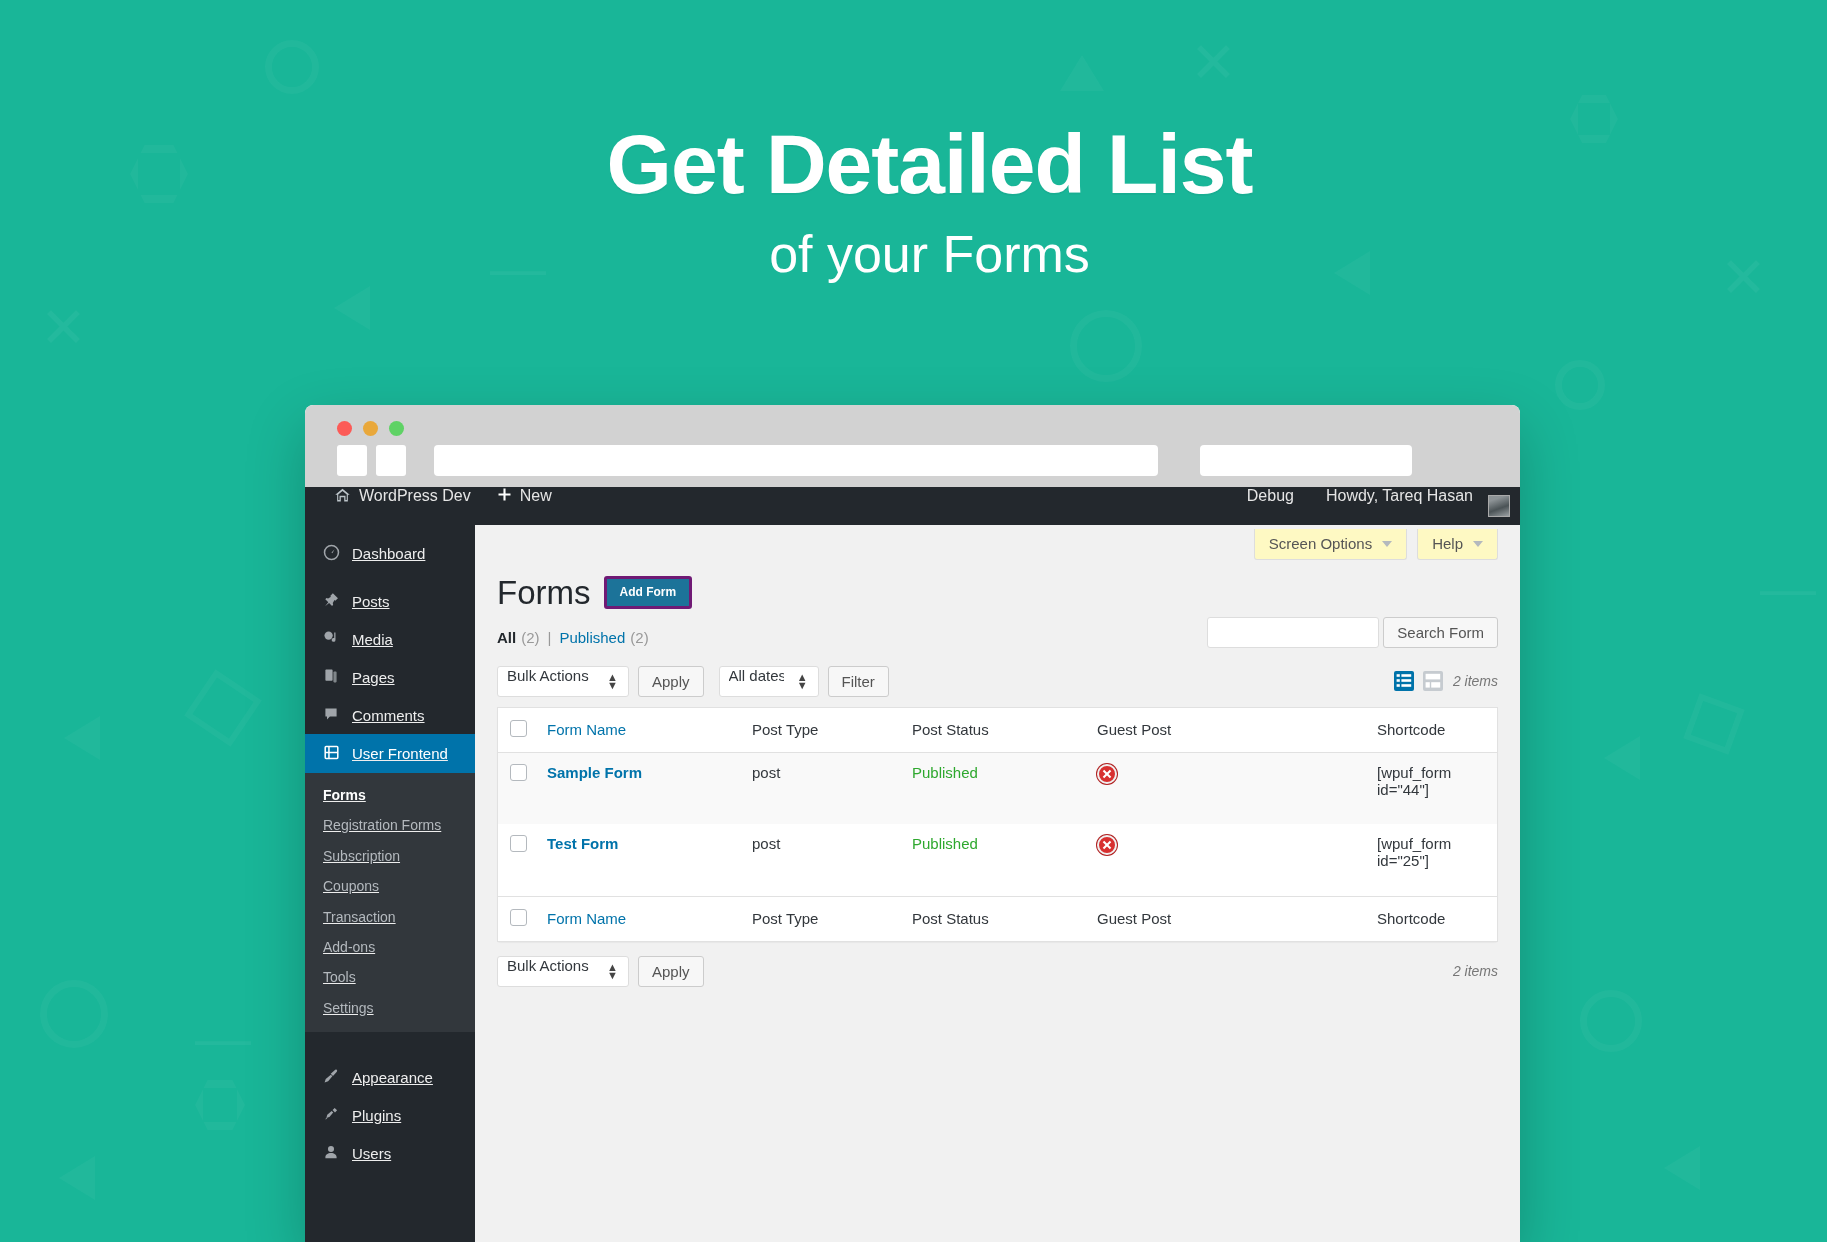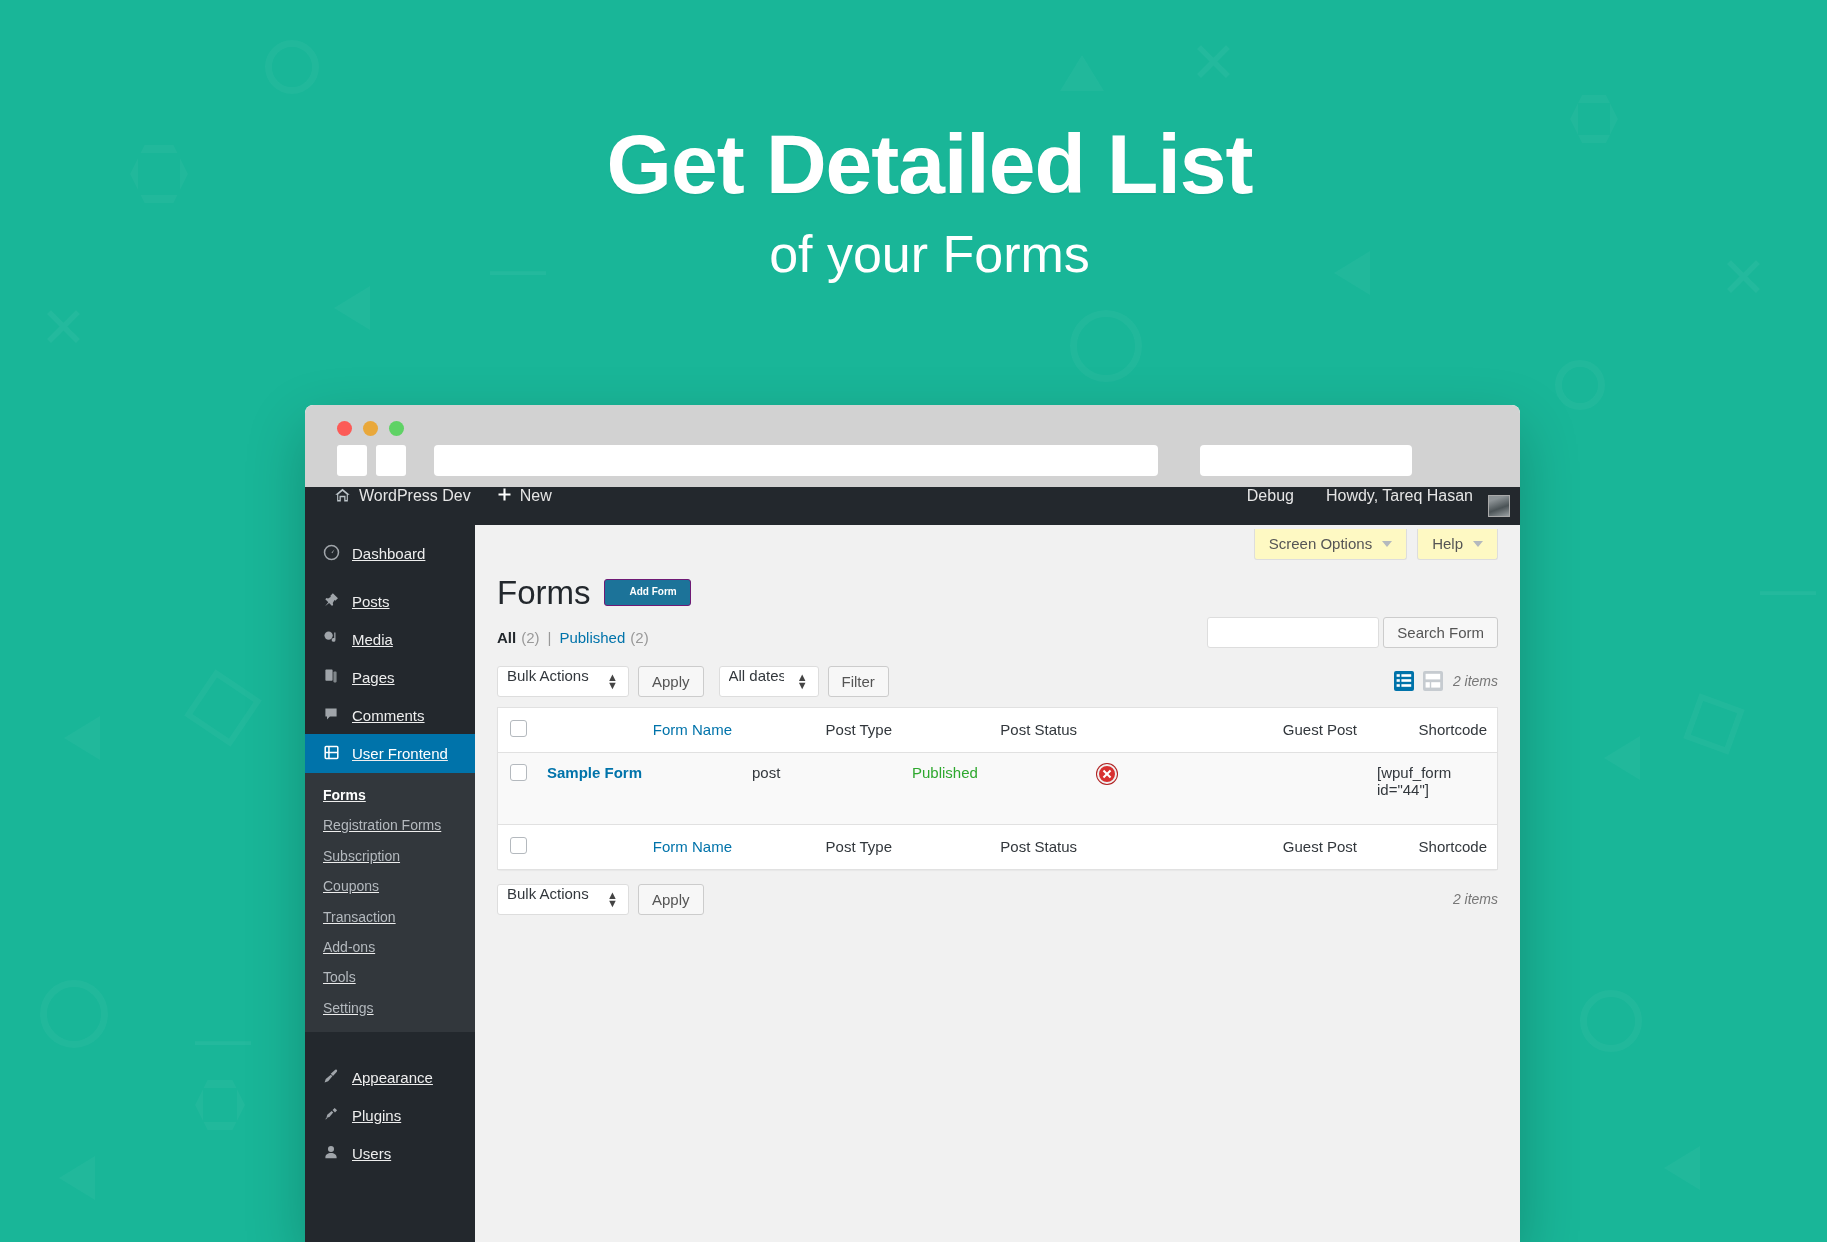--- a/index.html
+++ b/index.html
@@ -284,25 +284,25 @@
   }
   h1.page-title {
     font-size: 33px;
     font-weight: normal;
     color: #23282d;
     line-height: 1.2;
   }
   .btn-add {
     background: #1c7399;
     color: #ffffff;
-    border: 1px solid #701a75;
+    border: 3px solid #701a75;
     border-radius: 3px;
-    font-size: 10px;
+    font-size: 12px;
     font-weight: bold;
-    padding: 7px 13px 8px 25px;
+    padding: 7px 13px 8px 13px;
     cursor: pointer;
     line-height: 1;
   }
 
   .subsubsub-row {
     display: flex;
     align-items: center;
     margin-top: 16px;
     font-size: 15px;
     color: #555;
@@ -405,21 +405,21 @@
     width: 100%;
     border-collapse: collapse;
     background: #ffffff;
     border: 1px solid #e1e1e1;
     border-radius: 3px;
     margin-top: 9px;
     font-size: 15px;
     box-shadow: 0 1px 1px rgba(0,0,0,0.04);
   }
   .wp-table th {
-    text-align: right;
+    text-align: left;
     font-weight: normal;
     color: #32373c;
     padding: 12px 10px;
     border-bottom: 1px solid #e1e1e1;
     font-size: 15px;
   }
   .wp-table tfoot th {
     border-bottom: none;
     border-top: 1px solid #e1e1e1;
   }
@@ -761,20 +761,38 @@
             <td class="col-status">
               <span class="status-published">Published</span>
             </td>
             <td class="col-guest">
               <span class="no-icon"></span>
             </td>
             <td>
               <span class="shortcode">[wpuf_form id="44"]</span>
             </td>
           </tr>
+          <tr>
+            <td class="col-cb">
+              <span class="cb"></span>
+            </td>
+            <td class="col-name">
+              <span class="row-title">Test Form</span>
+            </td>
+            <td class="col-type">post</td>
+            <td class="col-status">
+              <span class="status-published">Published</span>
+            </td>
+            <td class="col-guest">
+              <span class="no-icon"></span>
+            </td>
+            <td>
+              <span class="shortcode">[wpuf_form id="25"]</span>
+            </td>
+          </tr>
         </tbody>
         <tfoot>
           <tr>
             <th class="col-cb">
               <span class="cb"></span>
             </th>
             <th class="col-name">
               <span class="row-title">Form Name</span>
             </th>
             <th class="col-type">Post Type</th>

